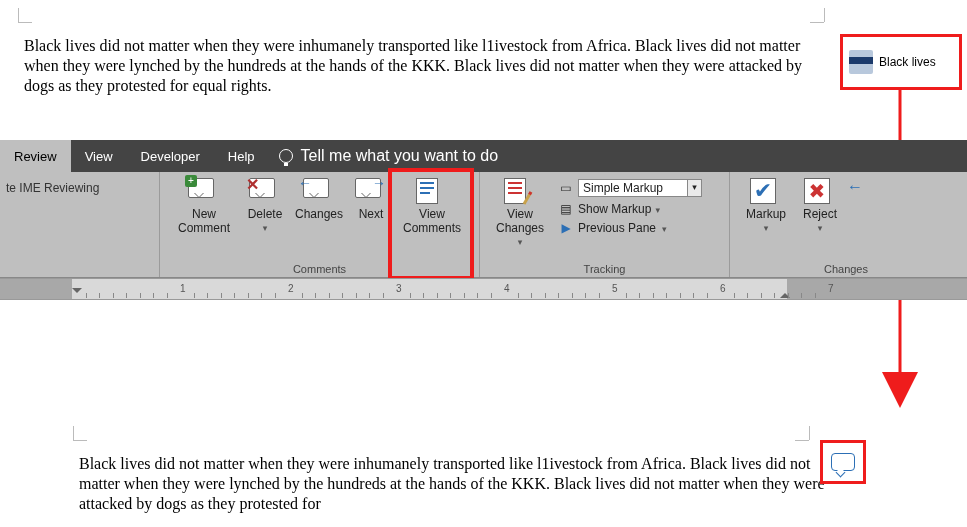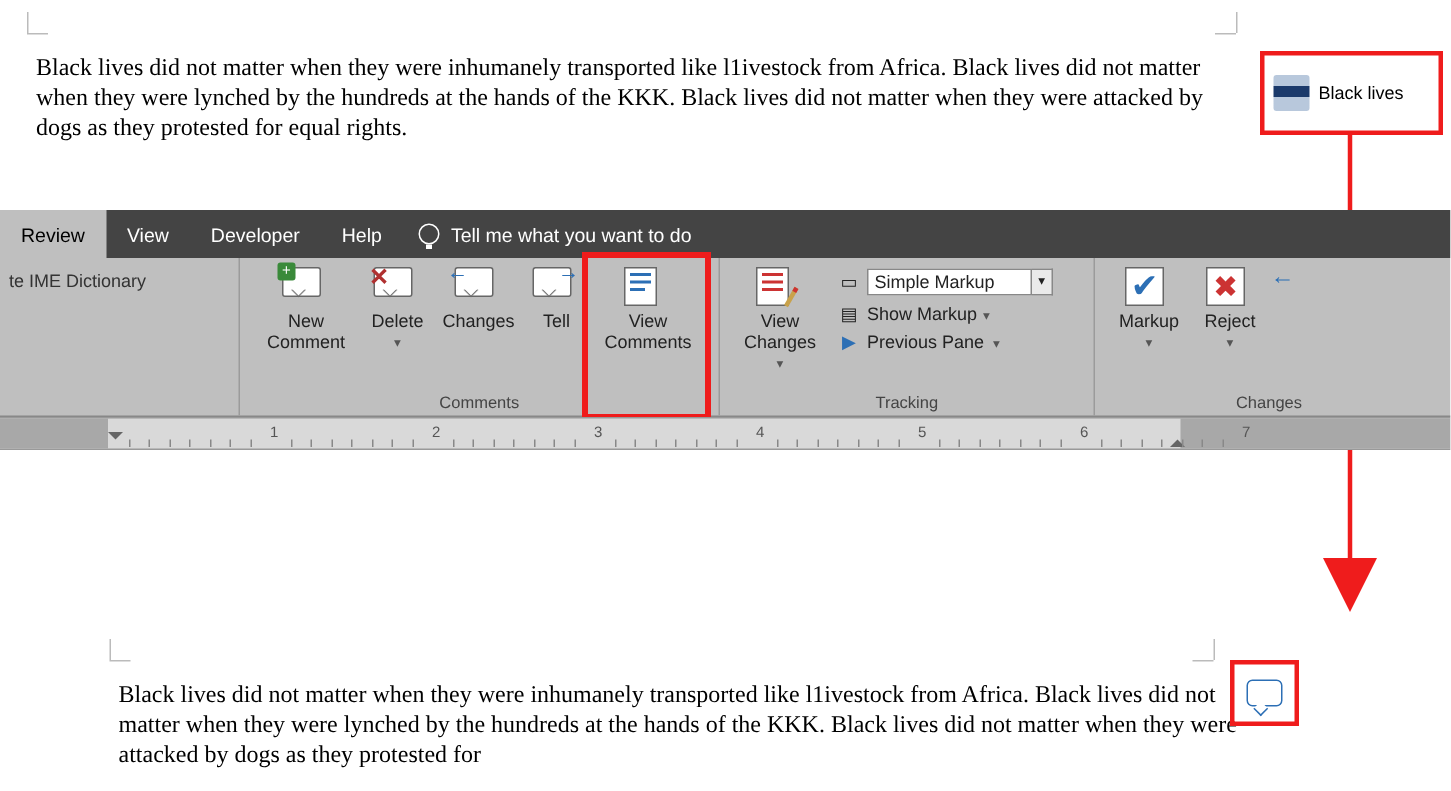--- a/index.html
+++ b/index.html
@@ -73,21 +73,21 @@
   }
   .tab.active {
     background: #bfbfbf;
     color: #000;
   }
   .tellme {
     display: flex;
     align-items: center;
     padding-left: 10px;
     color: #fff;
-    font-size: 13px;
+    font-size: 16px;
   }
   .bulb {
     width: 14px; height: 14px;
     border: 1.5px solid #fff;
     border-radius: 50%;
     margin-right: 8px;
     position: relative;
   }
   .bulb::after{
     content:""; position:absolute; left:4px; bottom:-4px; width:4px; height:3px; background:#fff;
@@ -246,21 +246,21 @@
     <div class="tab">Help</div>
     <div class="tellme">
       <span class="bulb"></span>
       <span>Tell me what you want to do</span>
     </div>
   </div>
 
   <div class="ribbon-body">
 
     <div class="ime-left">
-      <span>te IME Dictionary</span>
+      <span>te IME Reviewing</span>
     </div>
 
     <div class="grp" style="width:320px;">
       <div class="grp-row">
         <div class="bigbtn" style="width:72px;">
           <div class="ic">
               <div class="ic-bubble">
                 <div class="plus-badge">+</div>
               </div>
             </div>
@@ -282,21 +282,21 @@
               </div>
             </div>
           <div class="lbl">Changes</div>
         </div>
         <div class="bigbtn" style="width:46px;">
           <div class="ic">
               <div class="ic-bubble">
                 <div class="arrow-badge" style="right:-6px;">→</div>
               </div>
             </div>
-          <div class="lbl">Tell</div>
+          <div class="lbl">Next</div>
         </div>
         <div class="bigbtn" style="width:76px;">
           <div class="ic">
               <div class="ic-page">
                 <div class="line"></div>
                 <div class="line"></div>
                 <div class="line" style="width:10px;"></div>
               </div>
             </div>
           <div class="lbl two">View Comments</div>

